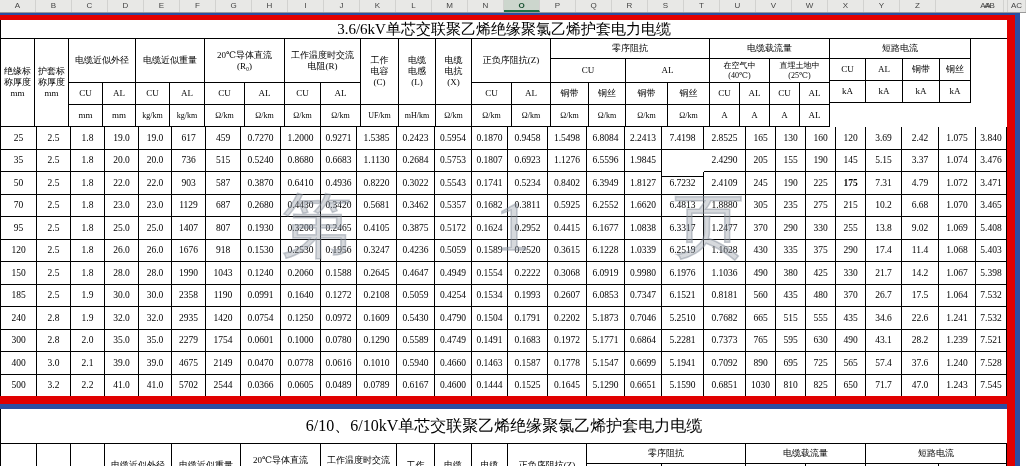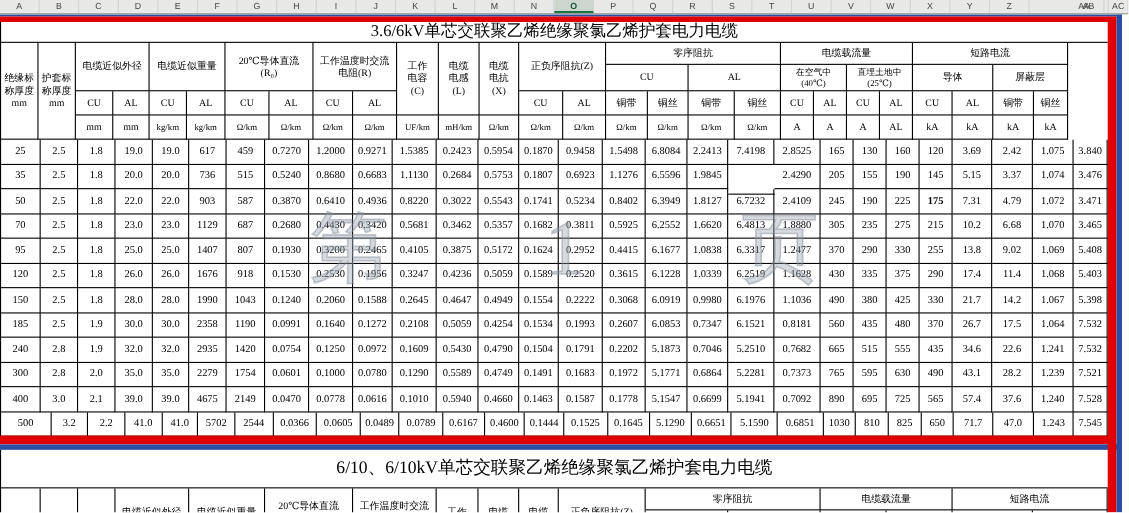--- a/index.html
+++ b/index.html
@@ -333,28 +333,20 @@
               <span>AL</span>
             </div>
         </div>
       </div>
 
       <div class="grp" style="width:141px">
         <div class="hc h20">
             <span>短路电流</span>
           </div>
         <div class="hrow">
-          <div class="hc h24" style="width:73px">
-              <span>导体</span>
-            </div>
-          <div class="hc h24" style="width:68px">
-              <span>屏蔽层</span>
-            </div>
-        </div>
-        <div class="hrow">
           <div class="hc h22" style="width:36px">
               <span>CU</span>
             </div>
           <div class="hc h22" style="width:37px">
               <span>AL</span>
             </div>
           <div class="hc h22" style="width:37px">
               <span>铜带</span>
             </div>
           <div class="hc h22" style="width:31px">
@@ -703,21 +695,21 @@
           <div class="dc" style="width: 30px;">890</div>
           <div class="dc" style="width: 30px;">695</div>
           <div class="dc" style="width: 30px;">725</div>
           <div class="dc" style="width: 30px;">565</div>
           <div class="dc" style="width: 36px;">57.4</div>
           <div class="dc" style="width: 37px;">37.6</div>
           <div class="dc" style="width: 37px;">1.240</div>
           <div class="dc" style="width: 31px;">7.528</div>
         </div>
         <div class="drow">
-          <div class="dc" style="width: 46px;">500</div>
+          <div class="dc" style="width: 36px;">500</div>
           <div class="dc" style="width: 34px;">3.2</div>
           <div class="dc" style="width: 34px;">2.2</div>
           <div class="dc" style="width: 34px;">41.0</div>
           <div class="dc" style="width: 33px;">41.0</div>
           <div class="dc" style="width: 34px;">5702</div>
           <div class="dc" style="width: 35px;">2544</div>
           <div class="dc" style="width: 40px;">0.0366</div>
           <div class="dc" style="width: 40px;">0.0605</div>
           <div class="dc" style="width: 36px;">0.0489</div>
           <div class="dc" style="width: 40px; text-align: center;">0.0789</div>

